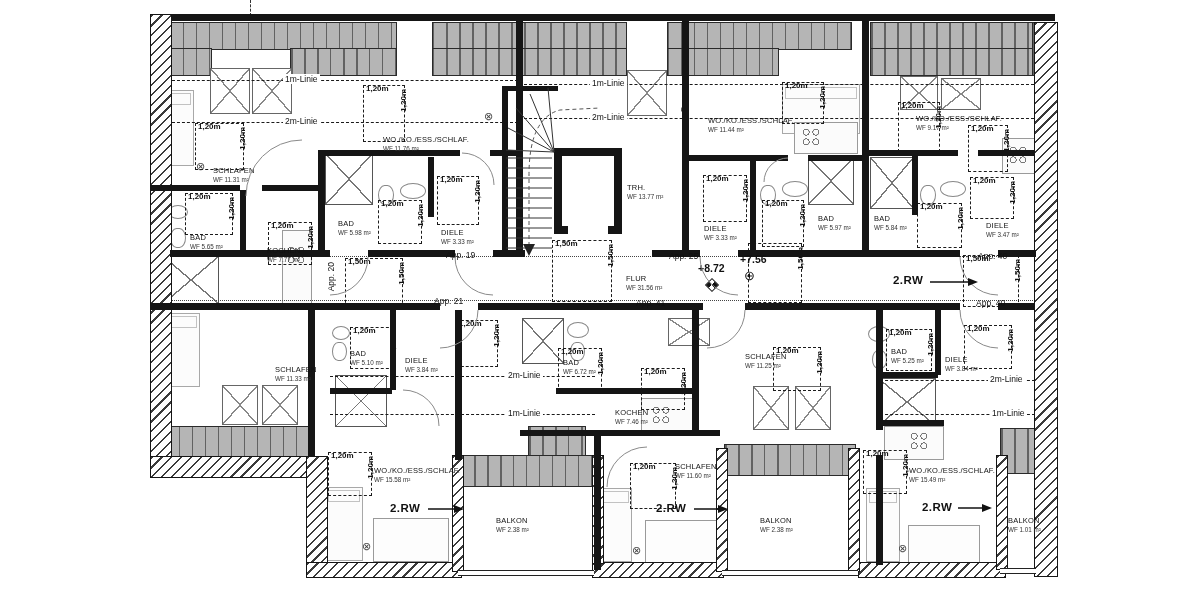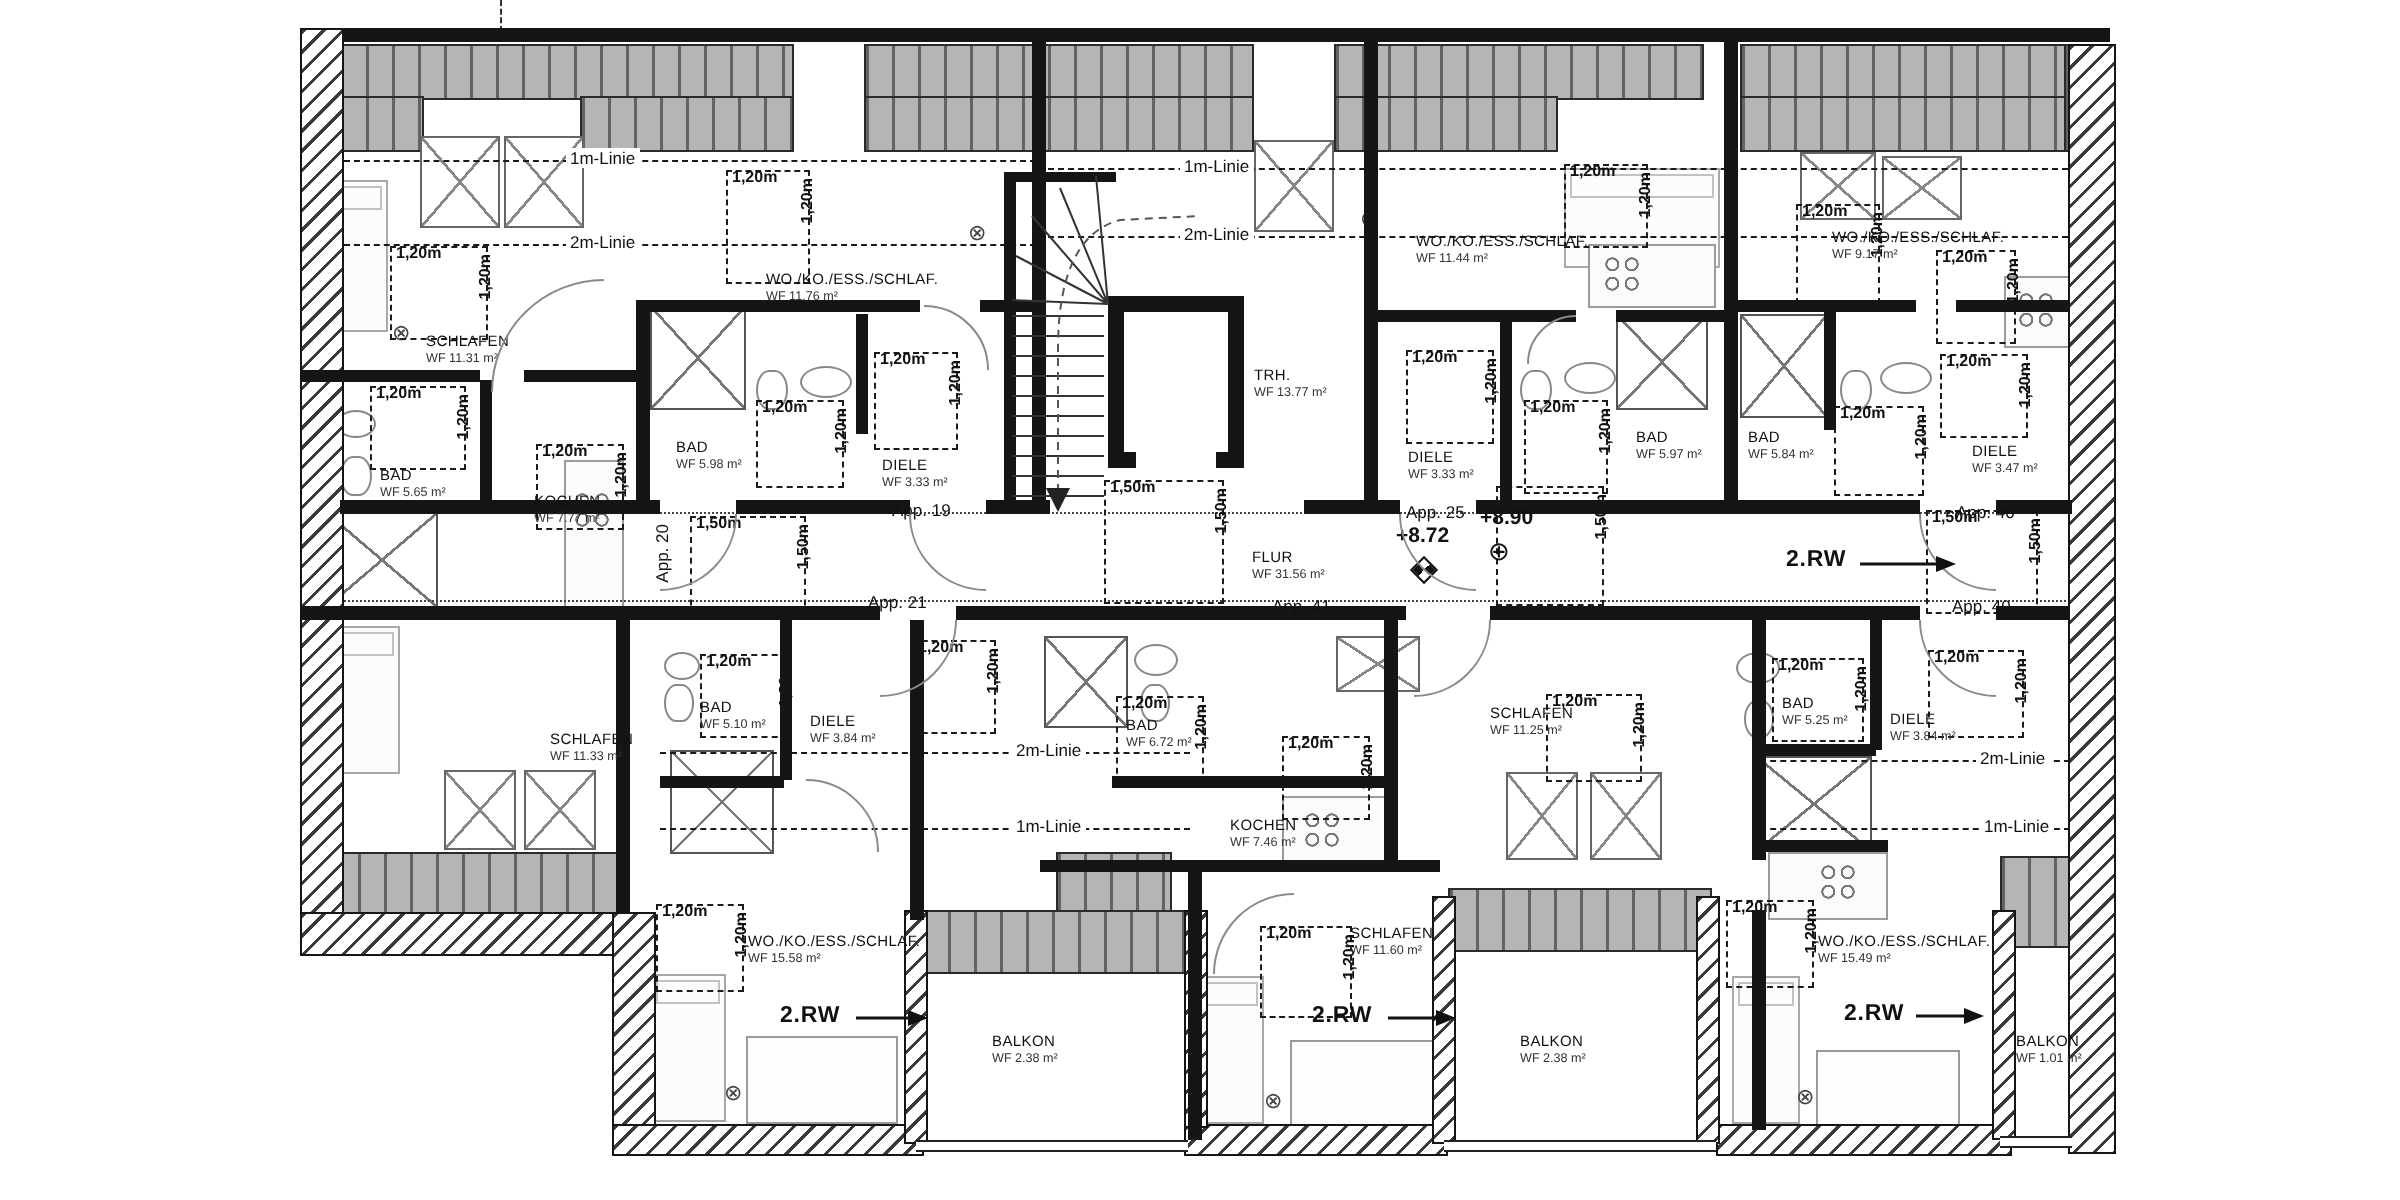--- a/index.html
+++ b/index.html
@@ -437,24 +437,24 @@
       <span class="rn">BALKON</span>
       <span class="wf">WF 1.01 m²</span>
     </div>
 
   <span class="app" style="left:446px;top:250px">App. 19</span>
   <span class="app vapp" style="left:326px;top:262px">App. 20</span>
   <span class="app" style="left:434px;top:296px">App. 21</span>
   <span class="app" style="left:636px;top:298px">App. 41</span>
   <span class="app" style="left:976px;top:298px">App. 40</span>
   <span class="app" style="left:978px;top:251px">App. 40</span>
-  <span class="app" style="left:703px;top:251px">App. 25</span>
+  <span class="app" style="left:669px;top:251px">App. 25</span>
 
   <span class="elev" style="left:698px;top:262px">+8.72</span>
-  <span class="elev" style="left:740px;top:253px">+8.90</span>
+  <span class="elev" style="left:740px;top:253px">+7.56</span>
   <i class="dia" style="left:707px;top:280px"></i>
   <span class="cross" style="left:744px;top:268px">⊕</span>
   <span class="rw" style="left:893px;top:274px">2.RW</span>
   <span class="rw" style="left:390px;top:502px">2.RW</span>
   <span class="rw" style="left:656px;top:502px">2.RW</span>
   <span class="rw" style="left:922px;top:501px">2.RW</span>
 
   <svg class="ov" width="1200" height="600" viewBox="0 0 1200 600">
     <g stroke="#333" stroke-width="1" fill="none">
       <path d="M506,158 H552 M506,168 H552 M506,178 H552 M506,188 H552 M506,198 H552 M506,208 H552 M506,218 H552 M506,228 H552 M506,238 H552 M506,248 H552"></path>

